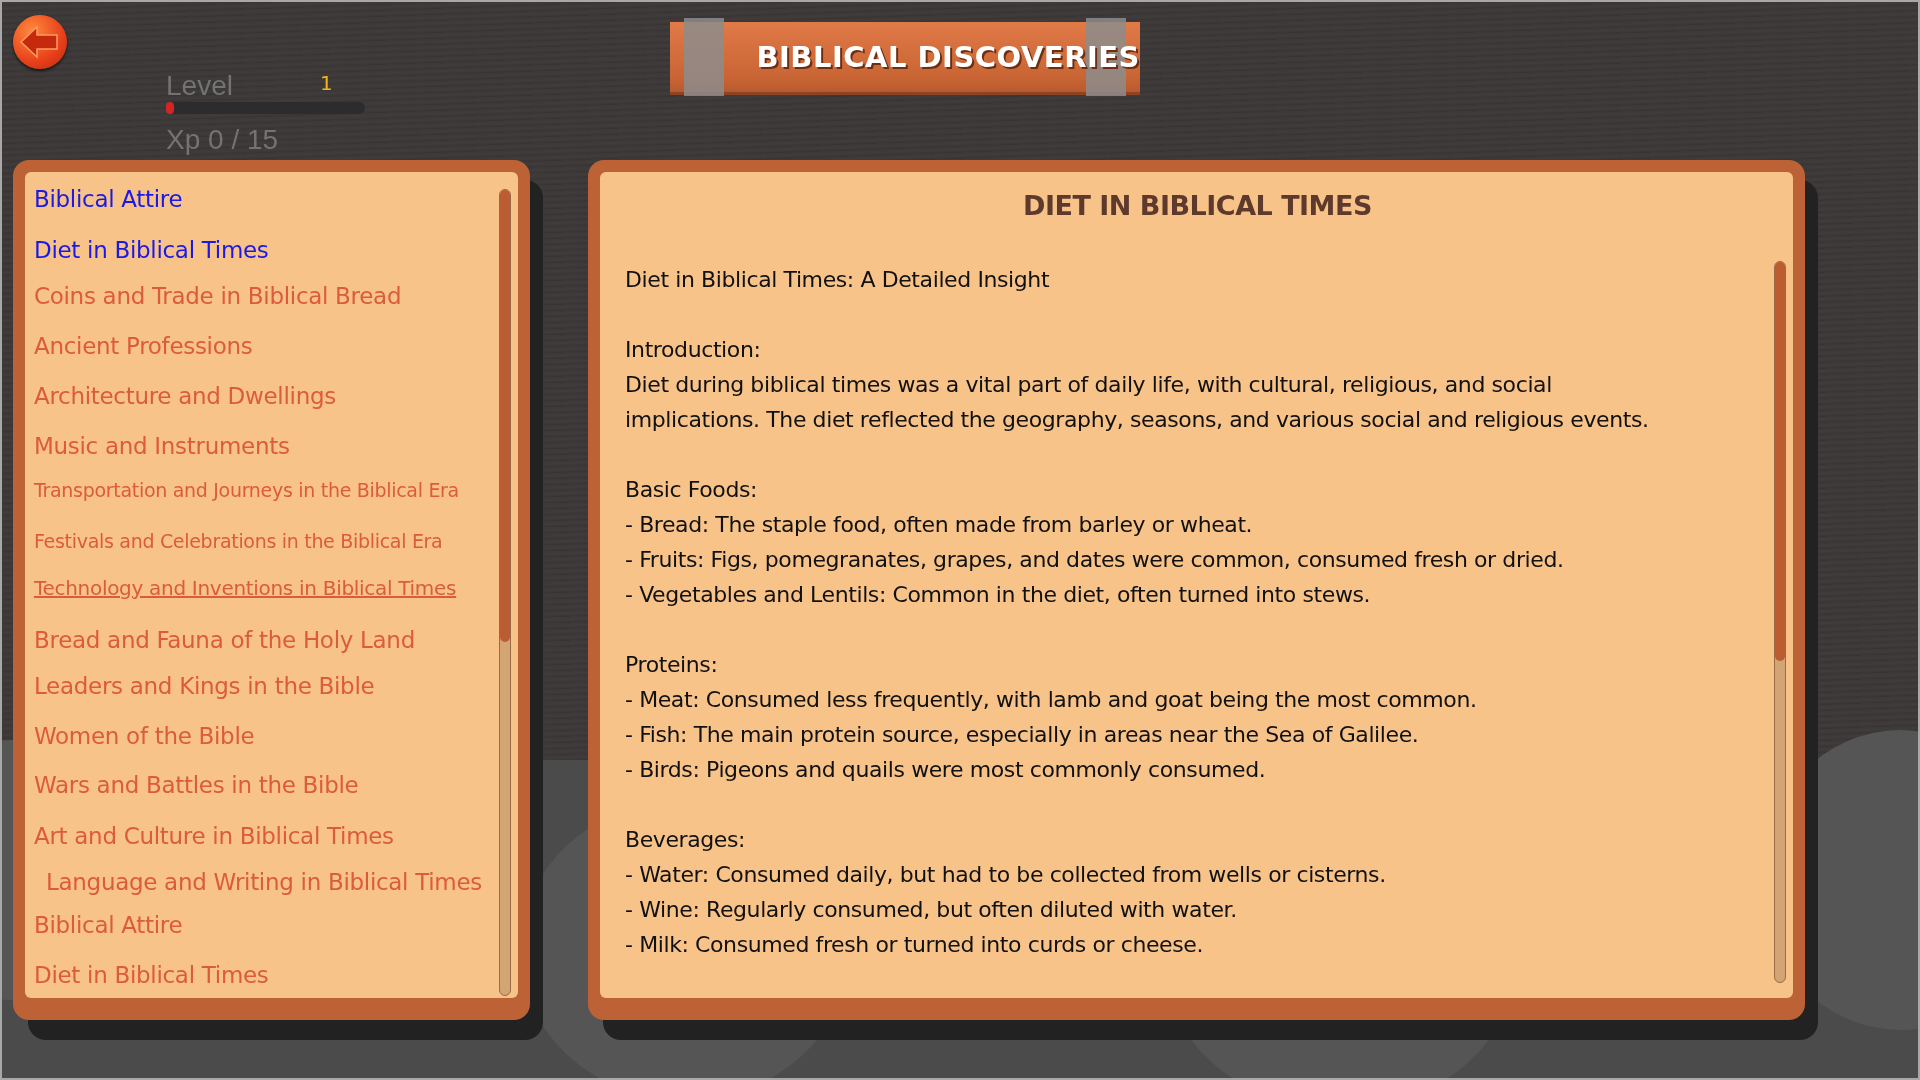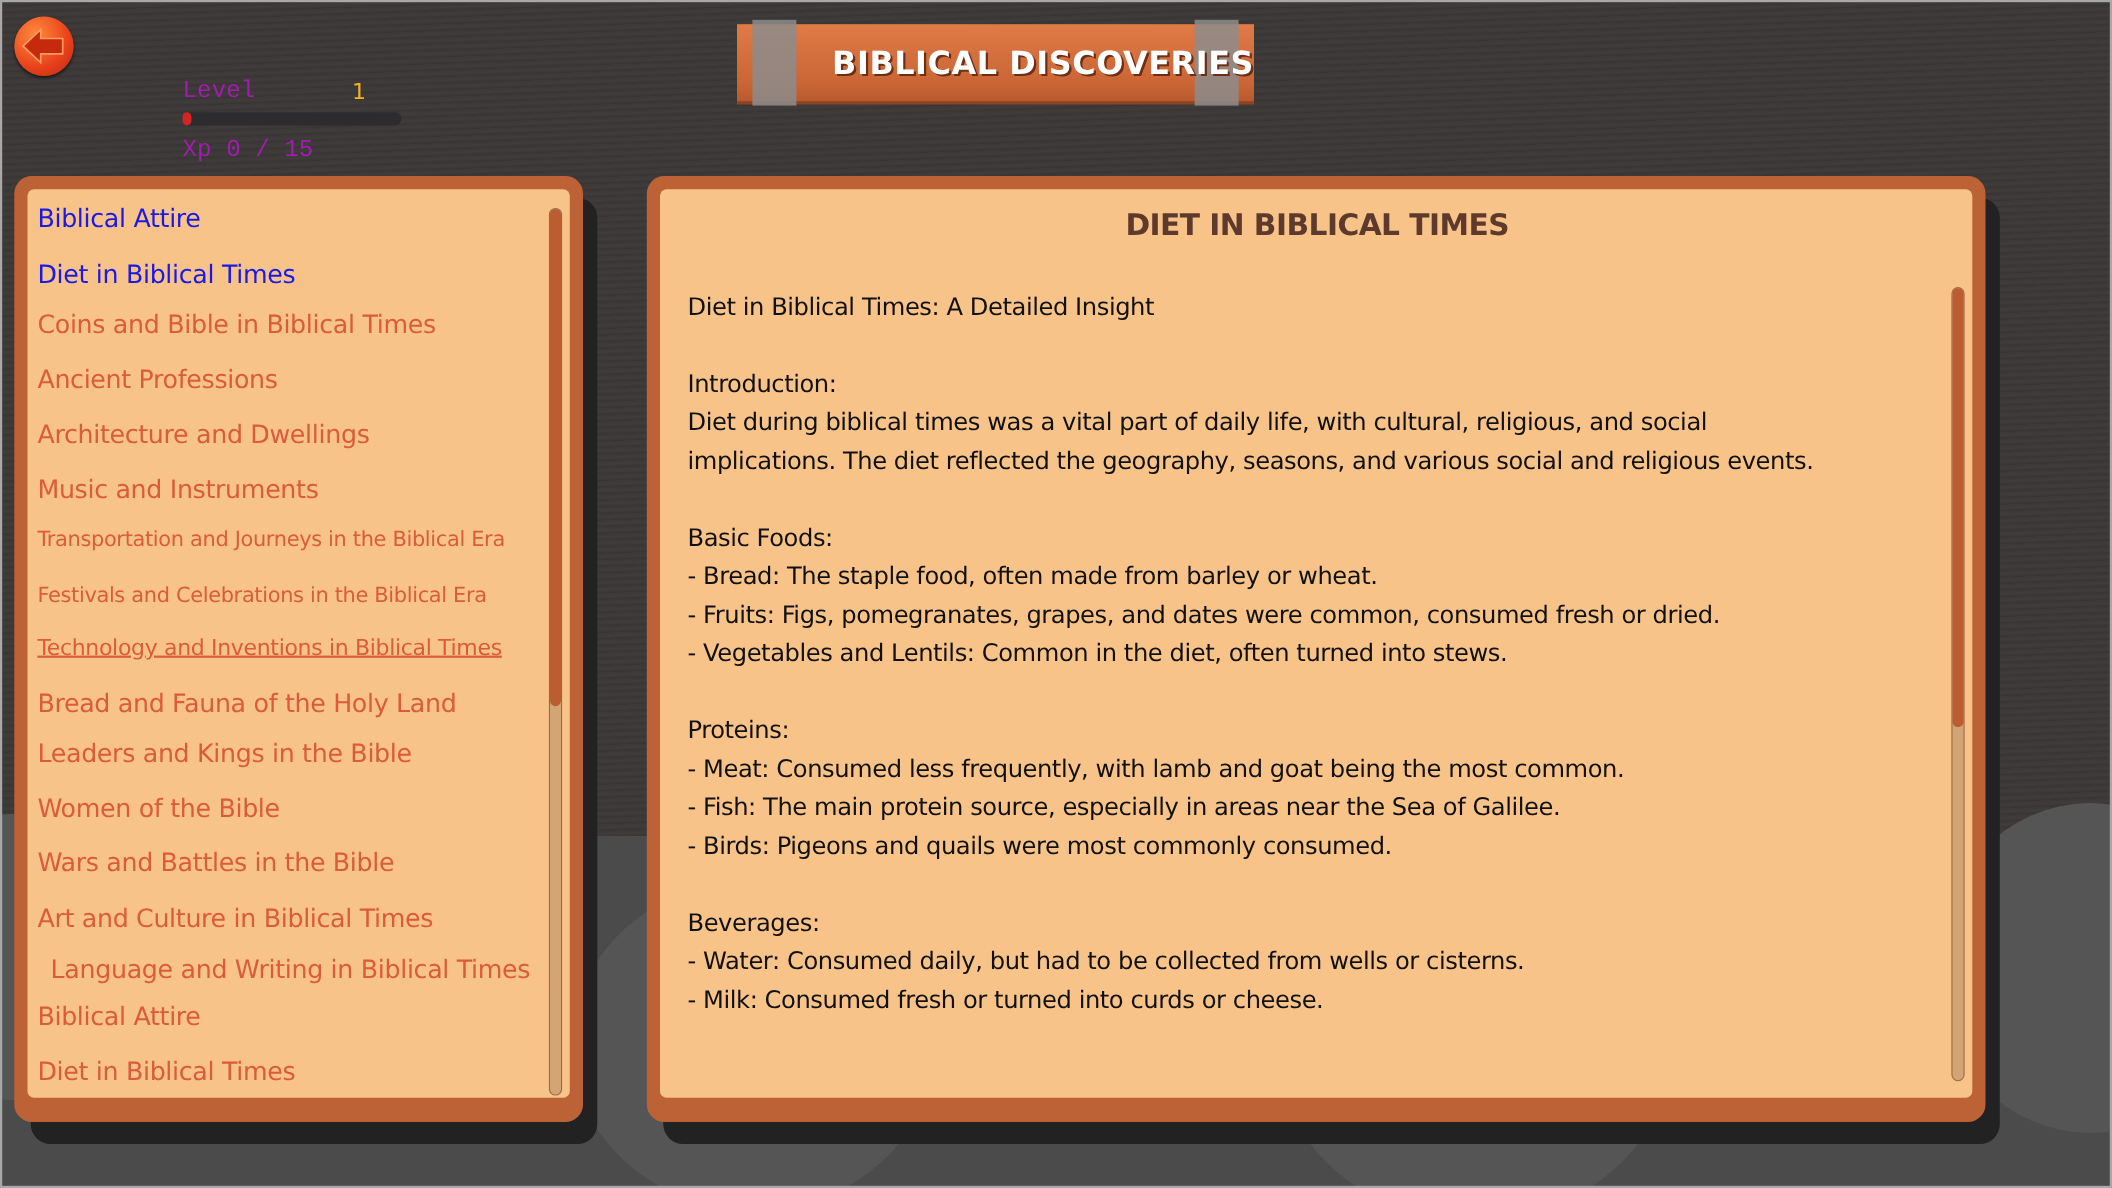--- a/index.html
+++ b/index.html
@@ -16,21 +16,21 @@
   .frame-edge { position:absolute; left:0; top:0; width:1916px; height:1076px; border:2px solid #a8a8a8; pointer-events:none; }
 
   .back-btn {
     position:absolute; left:13px; top:15px; width:54px; height:54px; border-radius:50%;
     background: radial-gradient(circle at 35% 30%, #ff8a3d, #e8401a 60%, #b62a10);
     box-shadow: 0 2px 3px rgba(0,0,0,0.6);
     cursor:pointer;
   }
   .back-btn svg { position:absolute; left:6px; top:9px; }
 
-  .hud-label { position:absolute; color:#a21caf; font-size:22px; font-family:Liberation Mono, monospace; }
+  .hud-label { position:absolute; color:#737373; font-size:28px; font-family:Liberation Sans, sans-serif; }
   .level-value { position:absolute; color:#f3b51b; font-size:20px; }
   .xp-bar { position:absolute; left:166px; top:102px; width:199px; height:12px; border-radius:6px; background:#2c2c2f; }
   .xp-fill { position:absolute; left:0; top:0; width:8px; height:12px; border-radius:6px; background:#d52424; }
 
   .banner {
     position:absolute; left:670px; top:22px; width:470px; height:70px;
     background: linear-gradient(#e07a47, #c96434 80%, #b85a2e);
     box-shadow: 0 3px 0 #8e4423;
   }
   .banner .tape { position:absolute; top:-4px; width:40px; height:78px; background:rgba(140,140,140,0.85); }
@@ -101,21 +101,21 @@
 </div>
 
 <div class="panel-shadow" style="left:28px;top:180px;width:515px;height:860px;"></div>
 <div class="panel" style="left:13px;top:160px;width:517px;height:860px;">
   <div class="panel-inner"></div>
 </div>
 
 <div class="topic-list">
   <div class="topic-item active" style="top:3px;color:#1a1ae6;">Biblical Attire</div>
   <div class="topic-item active" style="top:54px;">Diet in Biblical Times</div>
-  <div class="topic-item" style="top:100px;">Coins and Bible in Biblical Times</div>
+  <div class="topic-item" style="top:100px;">Coins and Trade in Biblical Bread</div>
   <div class="topic-item" style="top:150px;">Ancient Professions</div>
   <div class="topic-item" style="top:200px;">Architecture and Dwellings</div>
   <div class="topic-item" style="top:250px;">Music and Instruments</div>
   <div class="topic-item small" style="top:296px;">Transportation and Journeys in the Biblical Era</div>
   <div class="topic-item small" style="top:347px;">Festivals and Celebrations in the Biblical Era</div>
   <div class="topic-item" style="top:393px;font-size:20px;text-decoration:underline;">Technology and Inventions in Biblical Times</div>
   <div class="topic-item" style="top:444px;">Bread and Fauna of the Holy Land</div>
   <div class="topic-item" style="top:490px;">Leaders and Kings in the Bible</div>
   <div class="topic-item" style="top:540px;">Women of the Bible</div>
   <div class="topic-item" style="top:589px;">Wars and Battles in the Bible</div>
@@ -148,20 +148,21 @@
   <div class="line">- Fruits: Figs, pomegranates, grapes, and dates were common, consumed fresh or dried.</div>
   <div class="line">- Vegetables and Lentils: Common in the diet, often turned into stews.</div>
   <div class="line"></div>
   <div class="line">Proteins:</div>
   <div class="line">- Meat: Consumed less frequently, with lamb and goat being the most common.</div>
   <div class="line">- Fish: The main protein source, especially in areas near the Sea of Galilee.</div>
   <div class="line">- Birds: Pigeons and quails were most commonly consumed.</div>
   <div class="line"></div>
   <div class="line">Beverages:</div>
   <div class="line">- Water: Consumed daily, but had to be collected from wells or cisterns.</div>
+  <div class="line">- Wine: Regularly consumed, but often diluted with water.</div>
   <div class="line">- Milk: Consumed fresh or turned into curds or cheese.</div>
 </div>
 
 <div class="scroll-track" style="left:1774px;top:261px;width:10px;height:720px;">
   <div class="scroll-thumb" style="height:399px;"></div>
 </div>
 
 <div class="frame-edge"></div>
 
 </body></html>

